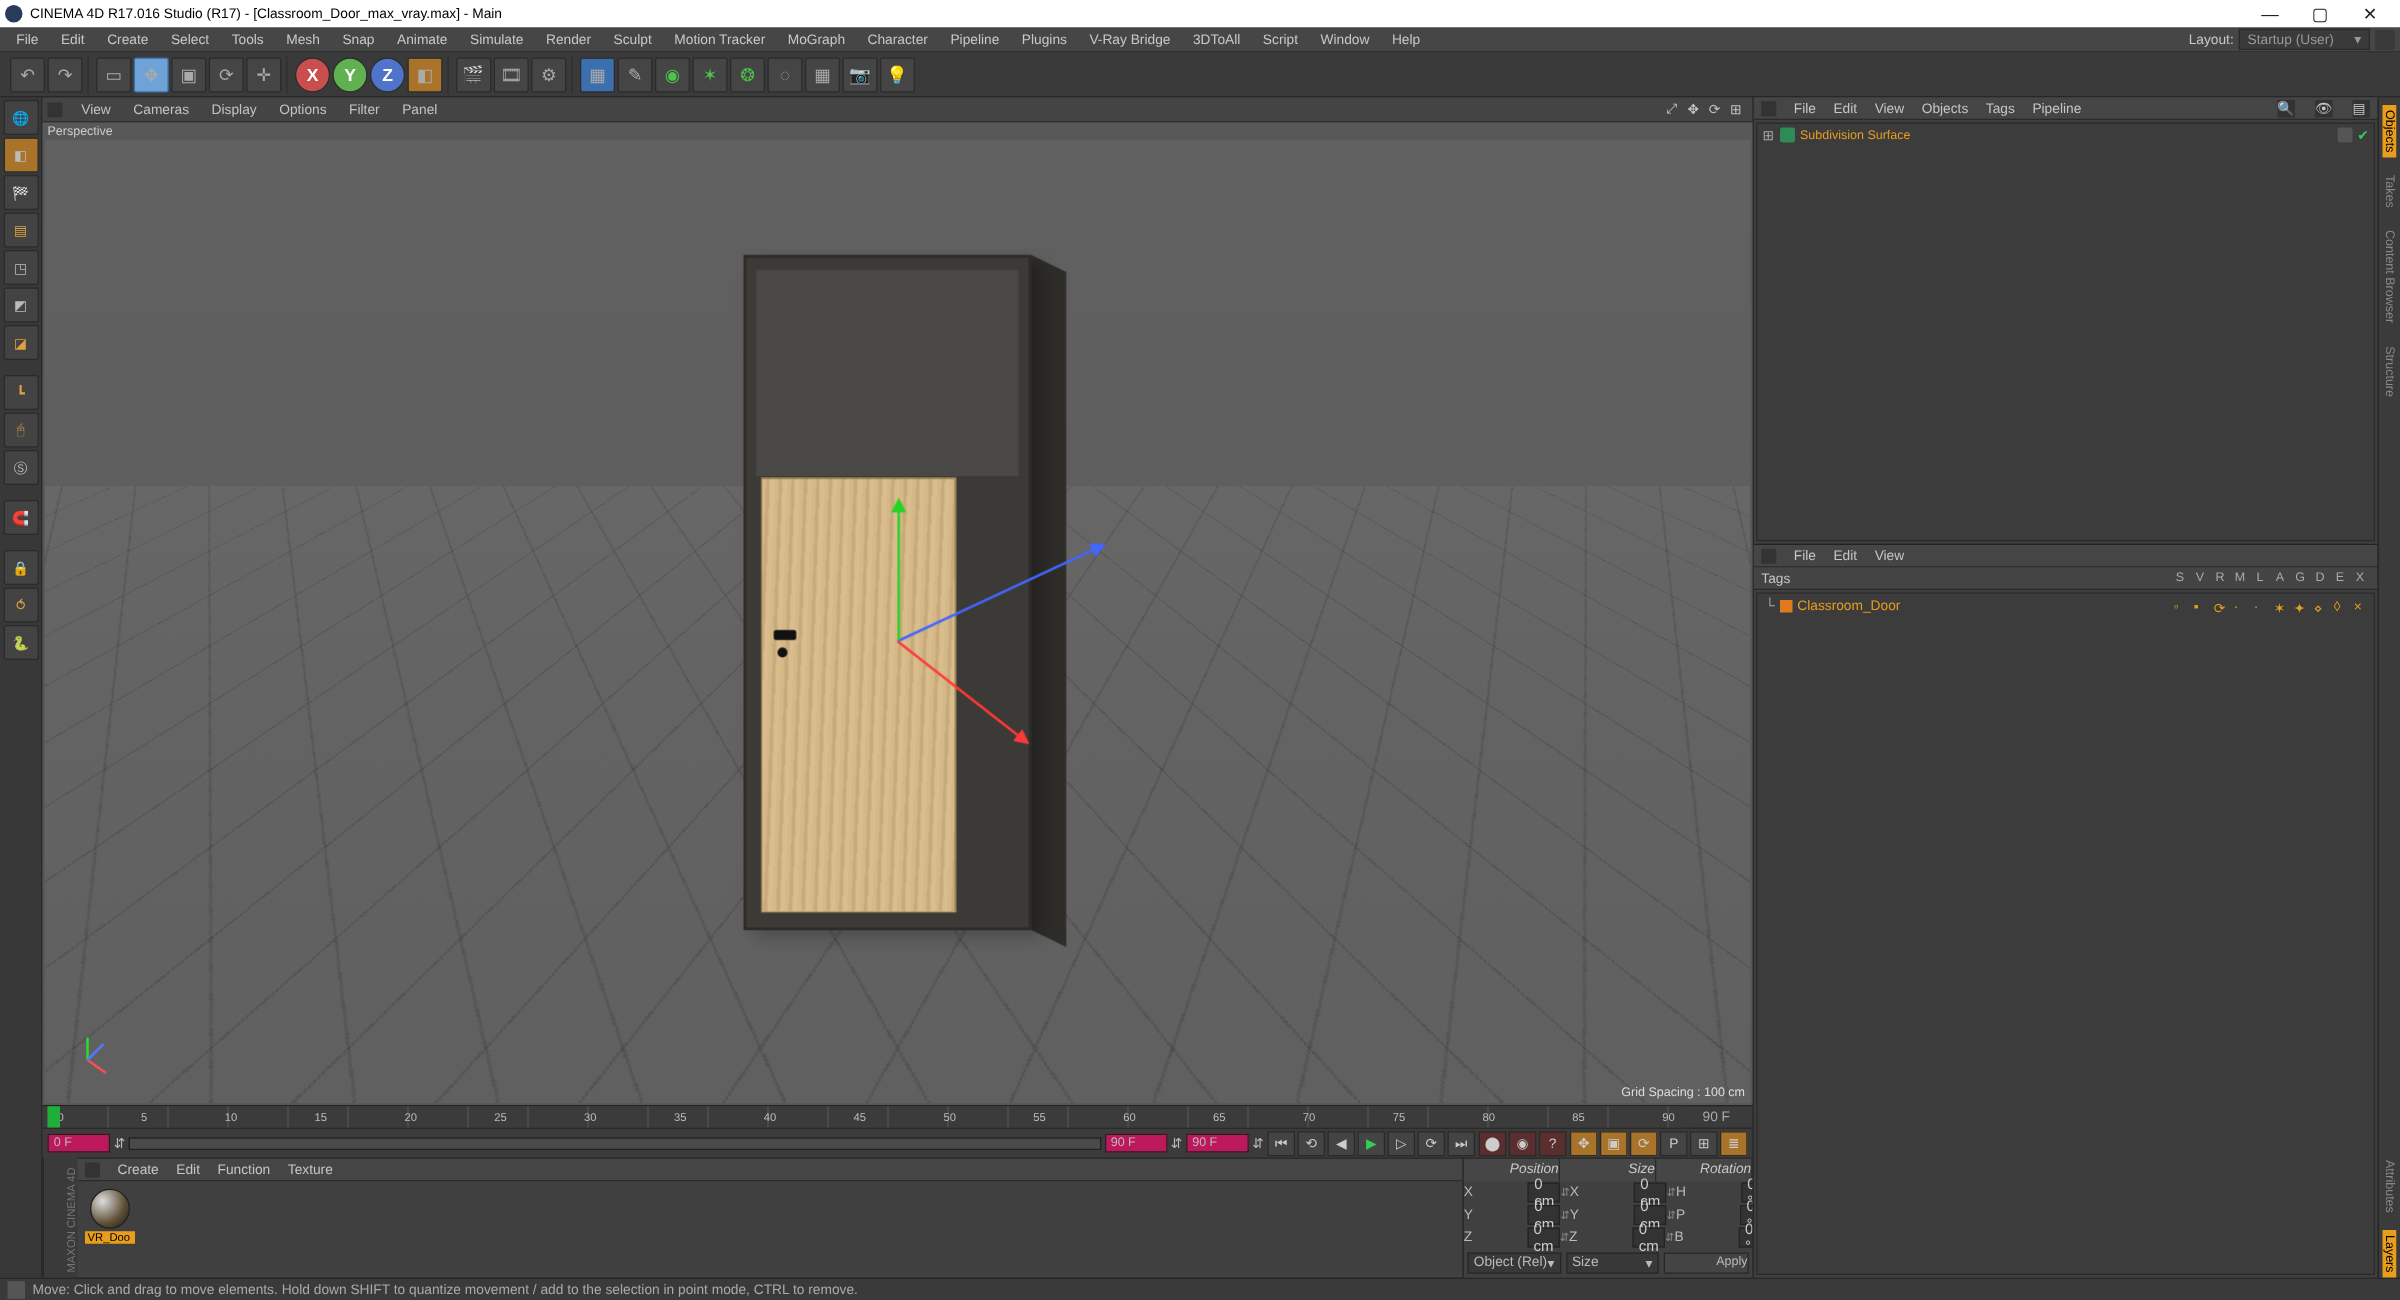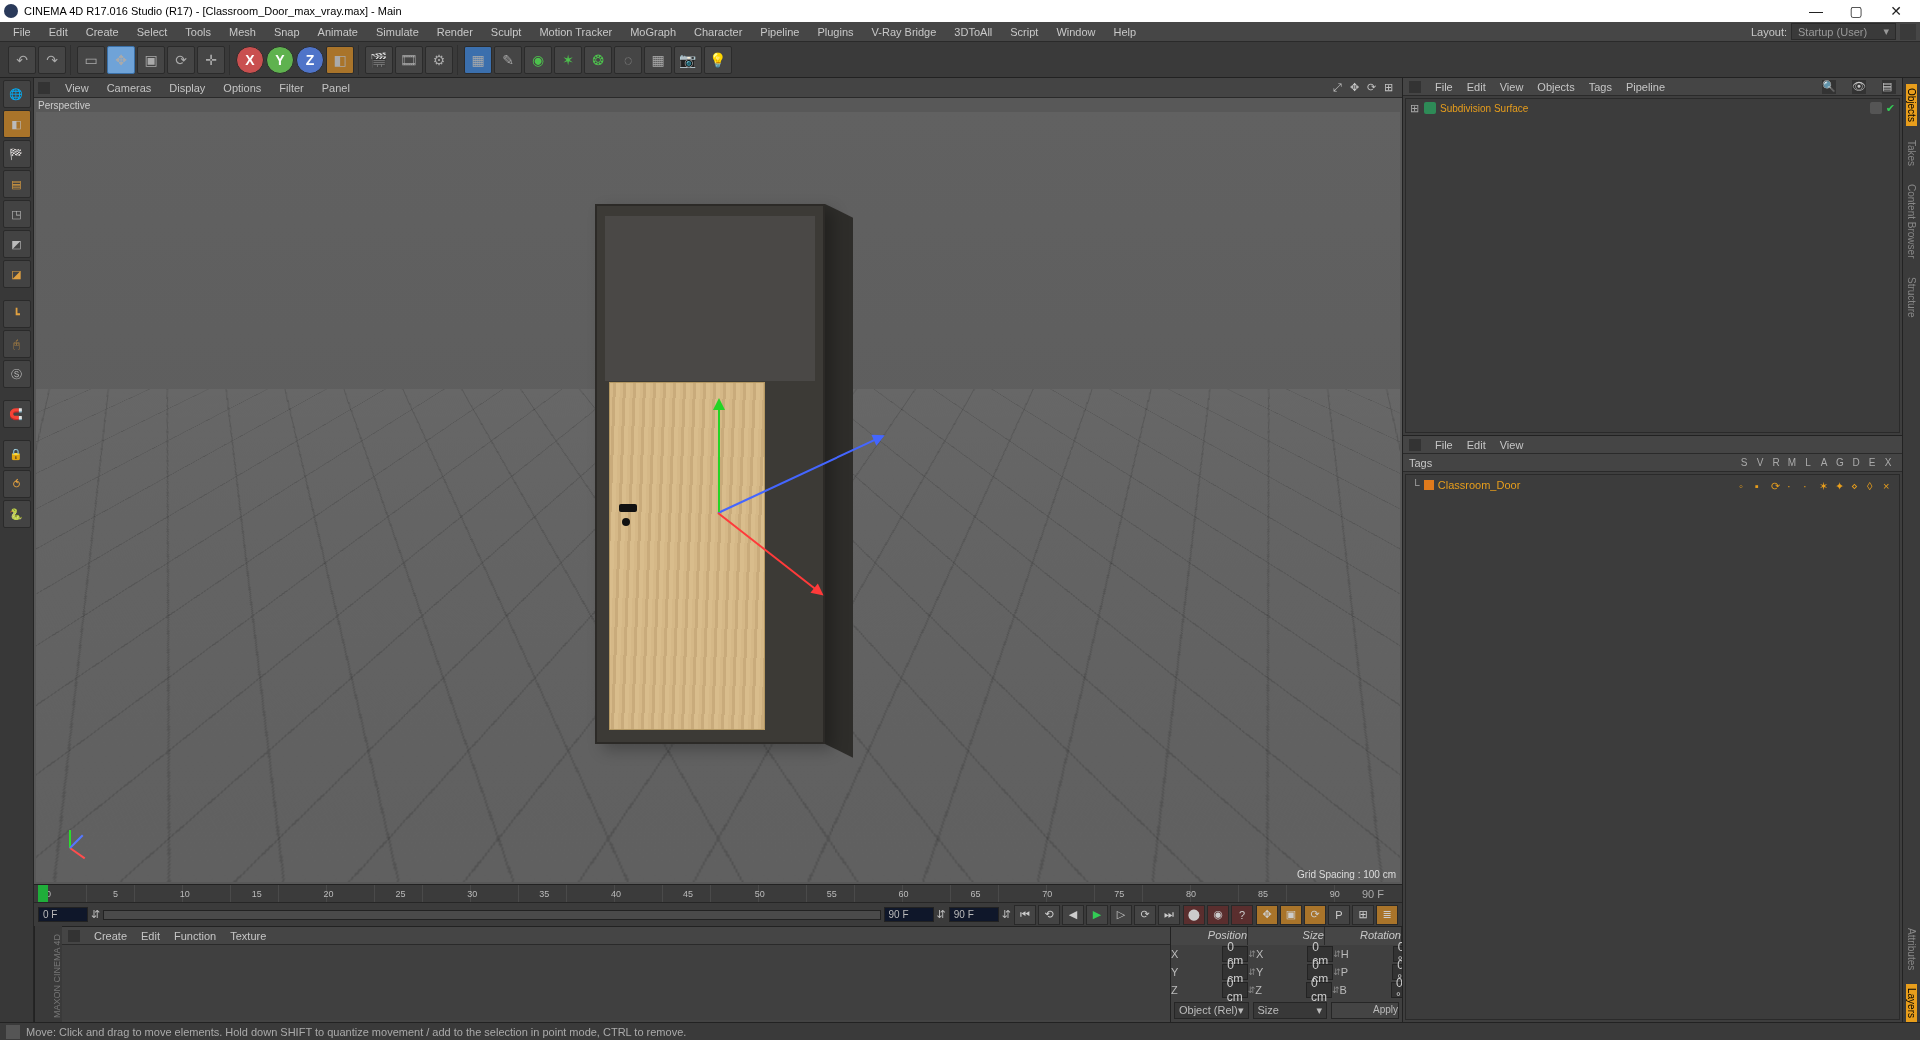--- a/index.html
+++ b/index.html
@@ -79,21 +79,21 @@
 
 
 .tline { height: 18px; background: #3b3b3b; display: flex; align-items: center; padding: 0 4px; font-size:10px; color:#aaa; border-top:1px solid #222; }
 .ruler { flex:1; position:relative; height:100%; background: repeating-linear-gradient(to right, #4a4a4a 0 1px, #3b3b3b 1px 48px); display:flex; justify-content:space-between; padding:0 8px; align-items:center; }
 .ruler span { font-size:9px; color:#bbb; }
 .ruler .mark0 { position:absolute; left:0; top:0; bottom:0; width:10px; background:#1fae3a; }
 .frame-end { width:50px; text-align:center; }
 
 .tctrl { height: 24px; background:#3b3b3b; display:flex; align-items:center; padding:0 4px; gap:3px; border-top:1px solid #262626; }
 .tctrl .seg { display:flex; gap:2px; align-items:center; }
-.tctrl .ff { width:50px; background:#0f172a; color:#bbb; padding:1px 4px; border:1px solid #222; font-size:10px; }
+.tctrl .ff { width:50px; background:#be185d; color:#bbb; padding:1px 4px; border:1px solid #222; font-size:10px; }
 .tctrl .tbtn { width:22px; height:20px; background:#444; border:1px solid #292929; display:flex; align-items:center; justify-content:center; color:#ccc; cursor:pointer; }
 .tctrl .tbtn.play { color:#33cc55; }
 .tctrl .tbtn.rec { background:#5a2e2e; }
 .range { flex:1; height:10px; background:#2f2f2f; border:1px solid #222; position:relative; }
 .range .bar { position:absolute; left:0; top:0; bottom:0; width:100%; background:#4a4a4a; }
 
 
 .mpanel { height: 94px; background: #404040; border-top:1px solid #222; display:flex; flex-direction:column; }
 .mpanel .mmenu { height:18px; background:#454545; display:flex; align-items:center; padding:0 6px; gap:14px; color:#c6c6c6; border-bottom:1px solid #2a2a2a; }
 .mpanel .mbody { flex:1; display:flex; align-items:flex-start; padding:6px; gap:8px; }
@@ -348,20 +348,26 @@
       <div class="maxon-strip">MAXON  CINEMA 4D</div>
       <div class="bot-left">
         <div class="mpanel">
           <div class="mmenu">
             <div style="width:12px;height:12px;background:#333"></div>
             <span>Create</span>
             <span>Edit</span>
             <span>Function</span>
             <span>Texture</span>
           </div>
+          <div class="mbody">
+            <div class="mat">
+              <div class="ball"></div>
+              <div class="lbl">VR_Doo</div>
+            </div>
+          </div>
         </div>
       </div>
       <div class="coords">
         <div class="hdr">
           <div>Position</div>
           <div>Size</div>
           <div>Rotation</div>
         </div>
         <div class="crow">
           <div class="clabel">X</div>

